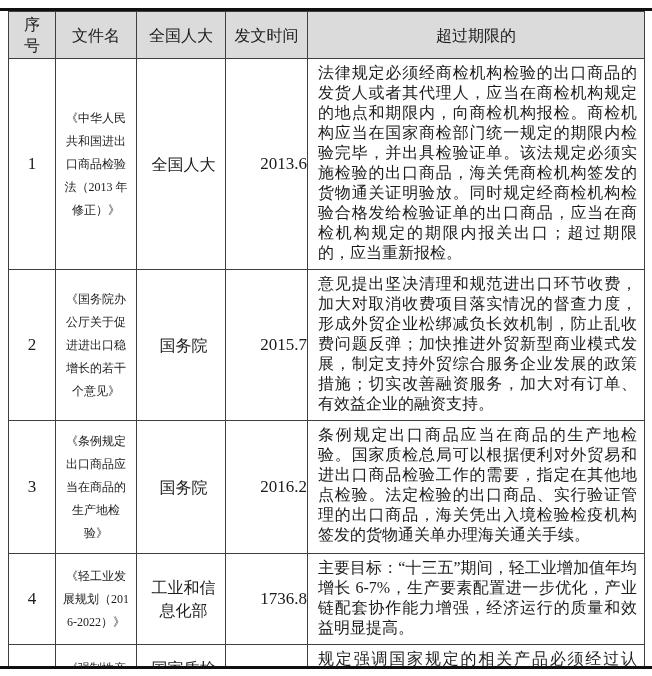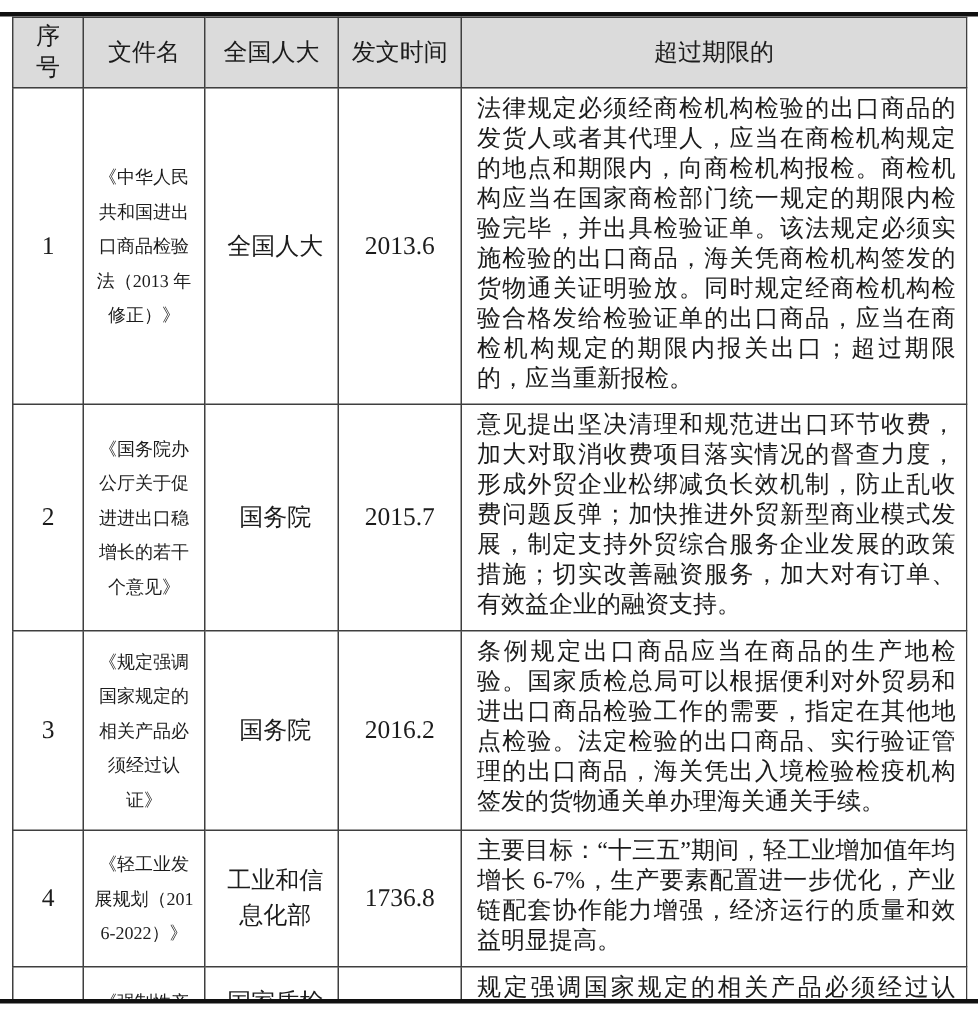--- a/index.html
+++ b/index.html
@@ -50,21 +50,21 @@
   tbody tr:nth-child(4) { height:88px; }
   td.c-no   { text-align:center; font-size:17px; }
   td.c-name {
     text-align:center; font-size:12px; line-height:23px;
     word-break:break-all; padding:2px 6px;
   }
   td.c-unit {
     text-align:center; font-size:16px; line-height:23px;
     padding:2px 6px 2px 11px;
   }
-  td.c-date { text-align:center; font-size:17px; }
+  td.c-date { text-align:right; font-size:17px; }
   td.c-content {
     vertical-align:top;
     text-align:justify;
     font-size:16px; line-height:20px;
     padding:4px 7px 6px 10px;
   }
 </style>
 </head>
 <body>
 
@@ -101,21 +101,21 @@
   <tr>
     <td class="c-no">2</td>
     <td class="c-name">《国务院办公厅关于促进进出口稳增长的若干个意见》</td>
     <td class="c-unit">国务院</td>
     <td class="c-date">2015.7</td>
     <td class="c-content">意见提出坚决清理和规范进出口环节收费，加大对取消收费项目落实情况的督查力度，形成外贸企业松绑减负长效机制，防止乱收费问题反弹；加快推进外贸新型商业模式发展，制定支持外贸综合服务企业发展的政策措施；切实改善融资服务，加大对有订单、有效益企业的融资支持。</td>
   </tr>
 
   <tr>
     <td class="c-no">3</td>
-    <td class="c-name">《规定强调国家规定的相关产品必须经过认证》</td>
+    <td class="c-name">《条例规定出口商品应当在商品的生产地检验》</td>
     <td class="c-unit">国务院</td>
     <td class="c-date">2016.2</td>
     <td class="c-content">条例规定出口商品应当在商品的生产地检验。国家质检总局可以根据便利对外贸易和进出口商品检验工作的需要，指定在其他地点检验。法定检验的出口商品、实行验证管理的出口商品，海关凭出入境检验检疫机构签发的货物通关单办理海关通关手续。</td>
   </tr>
 
   <tr>
     <td class="c-no">4</td>
     <td class="c-name">《轻工业发展规划（2016-2022）》</td>
     <td class="c-unit">工业和信息化部</td>
     <td class="c-date">1736.8</td>

